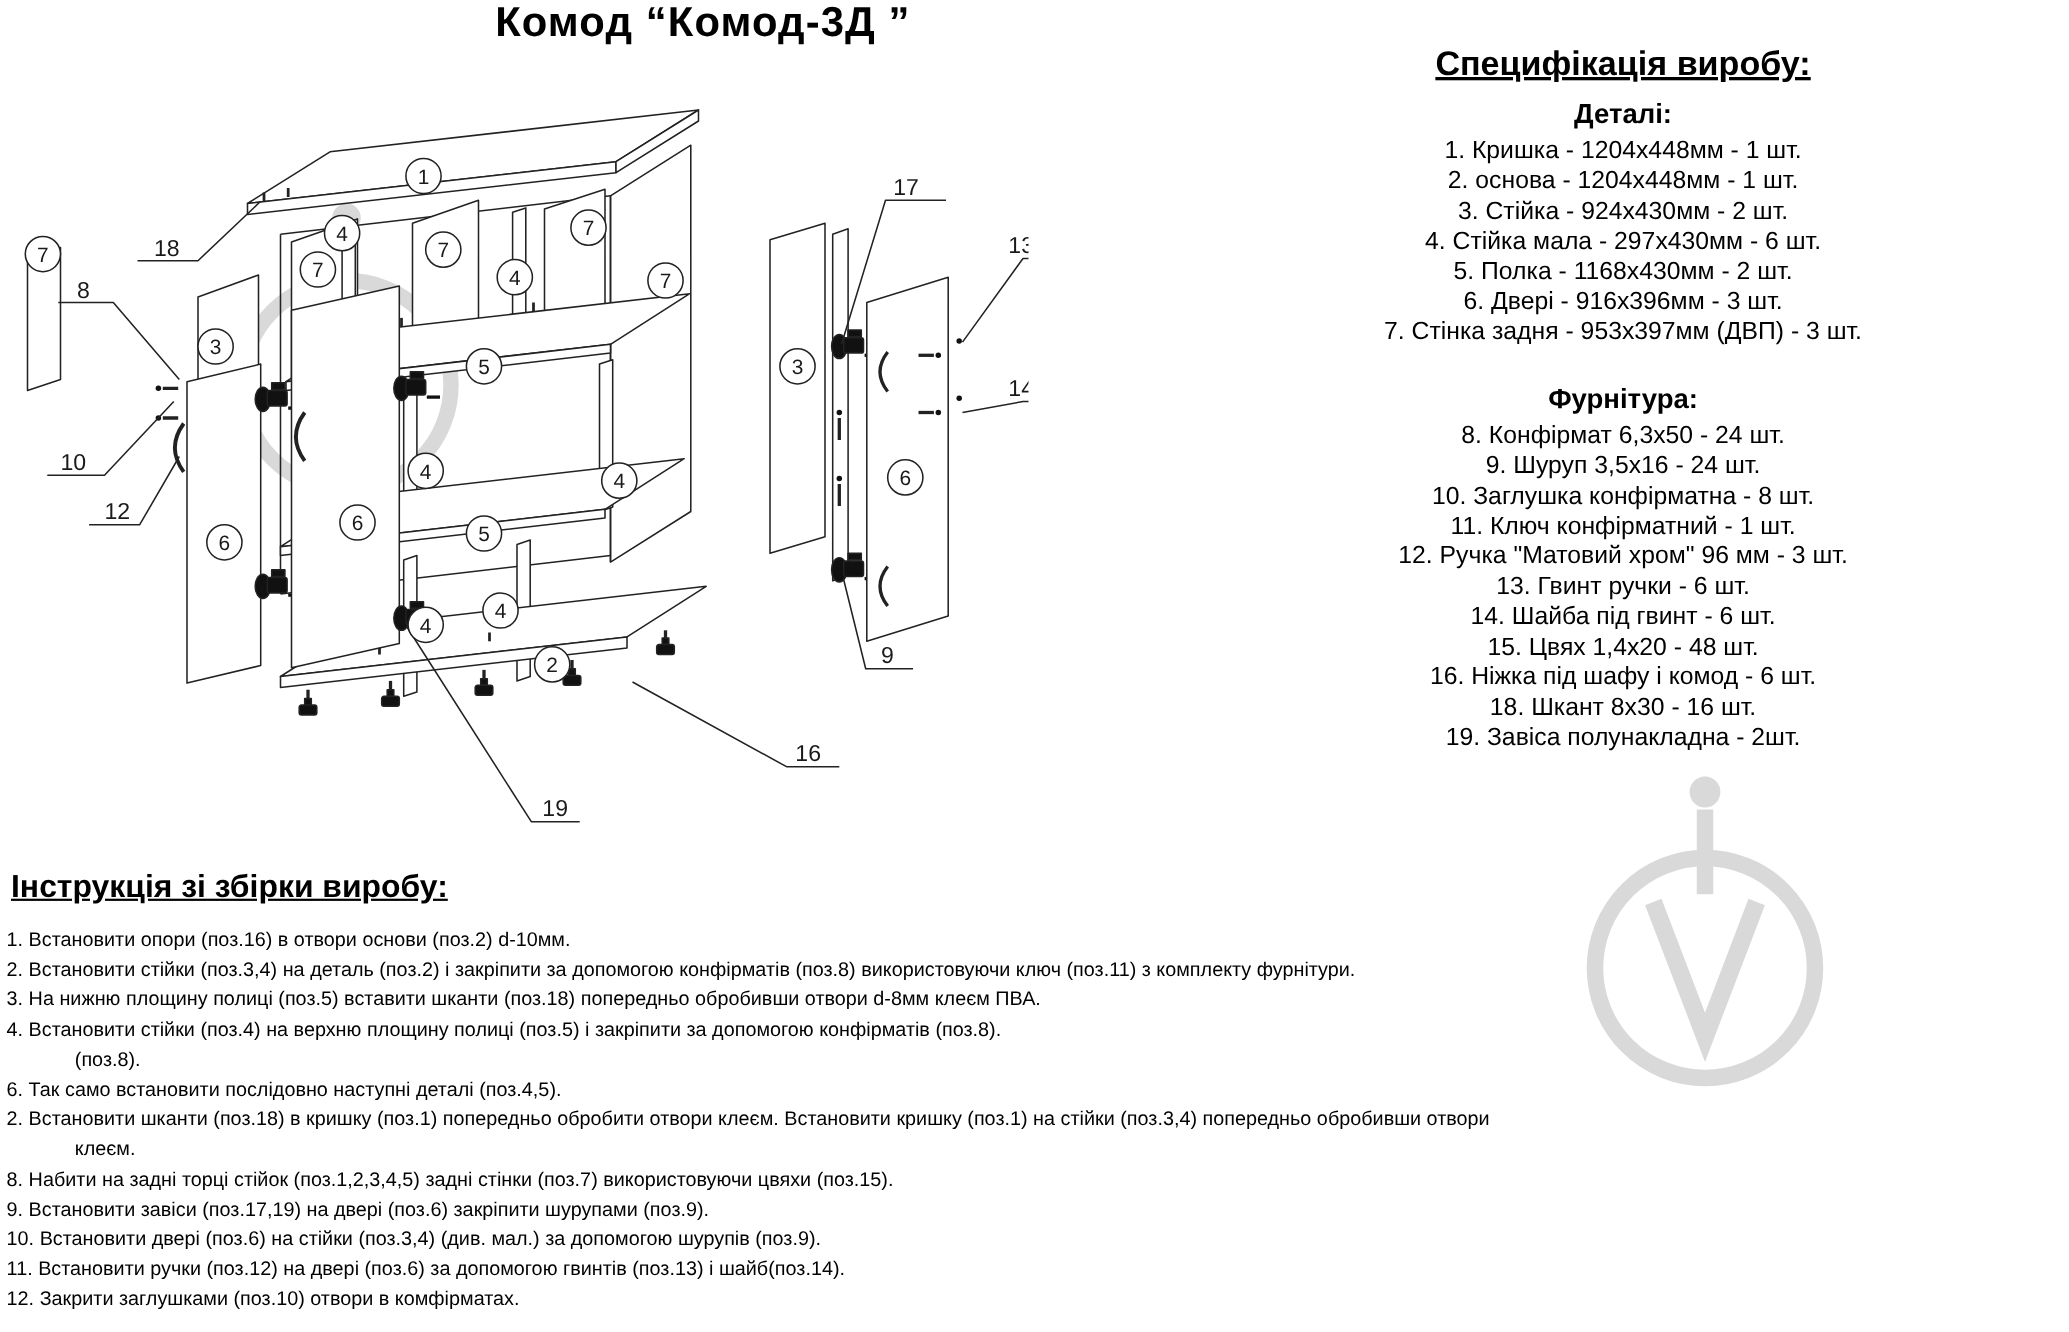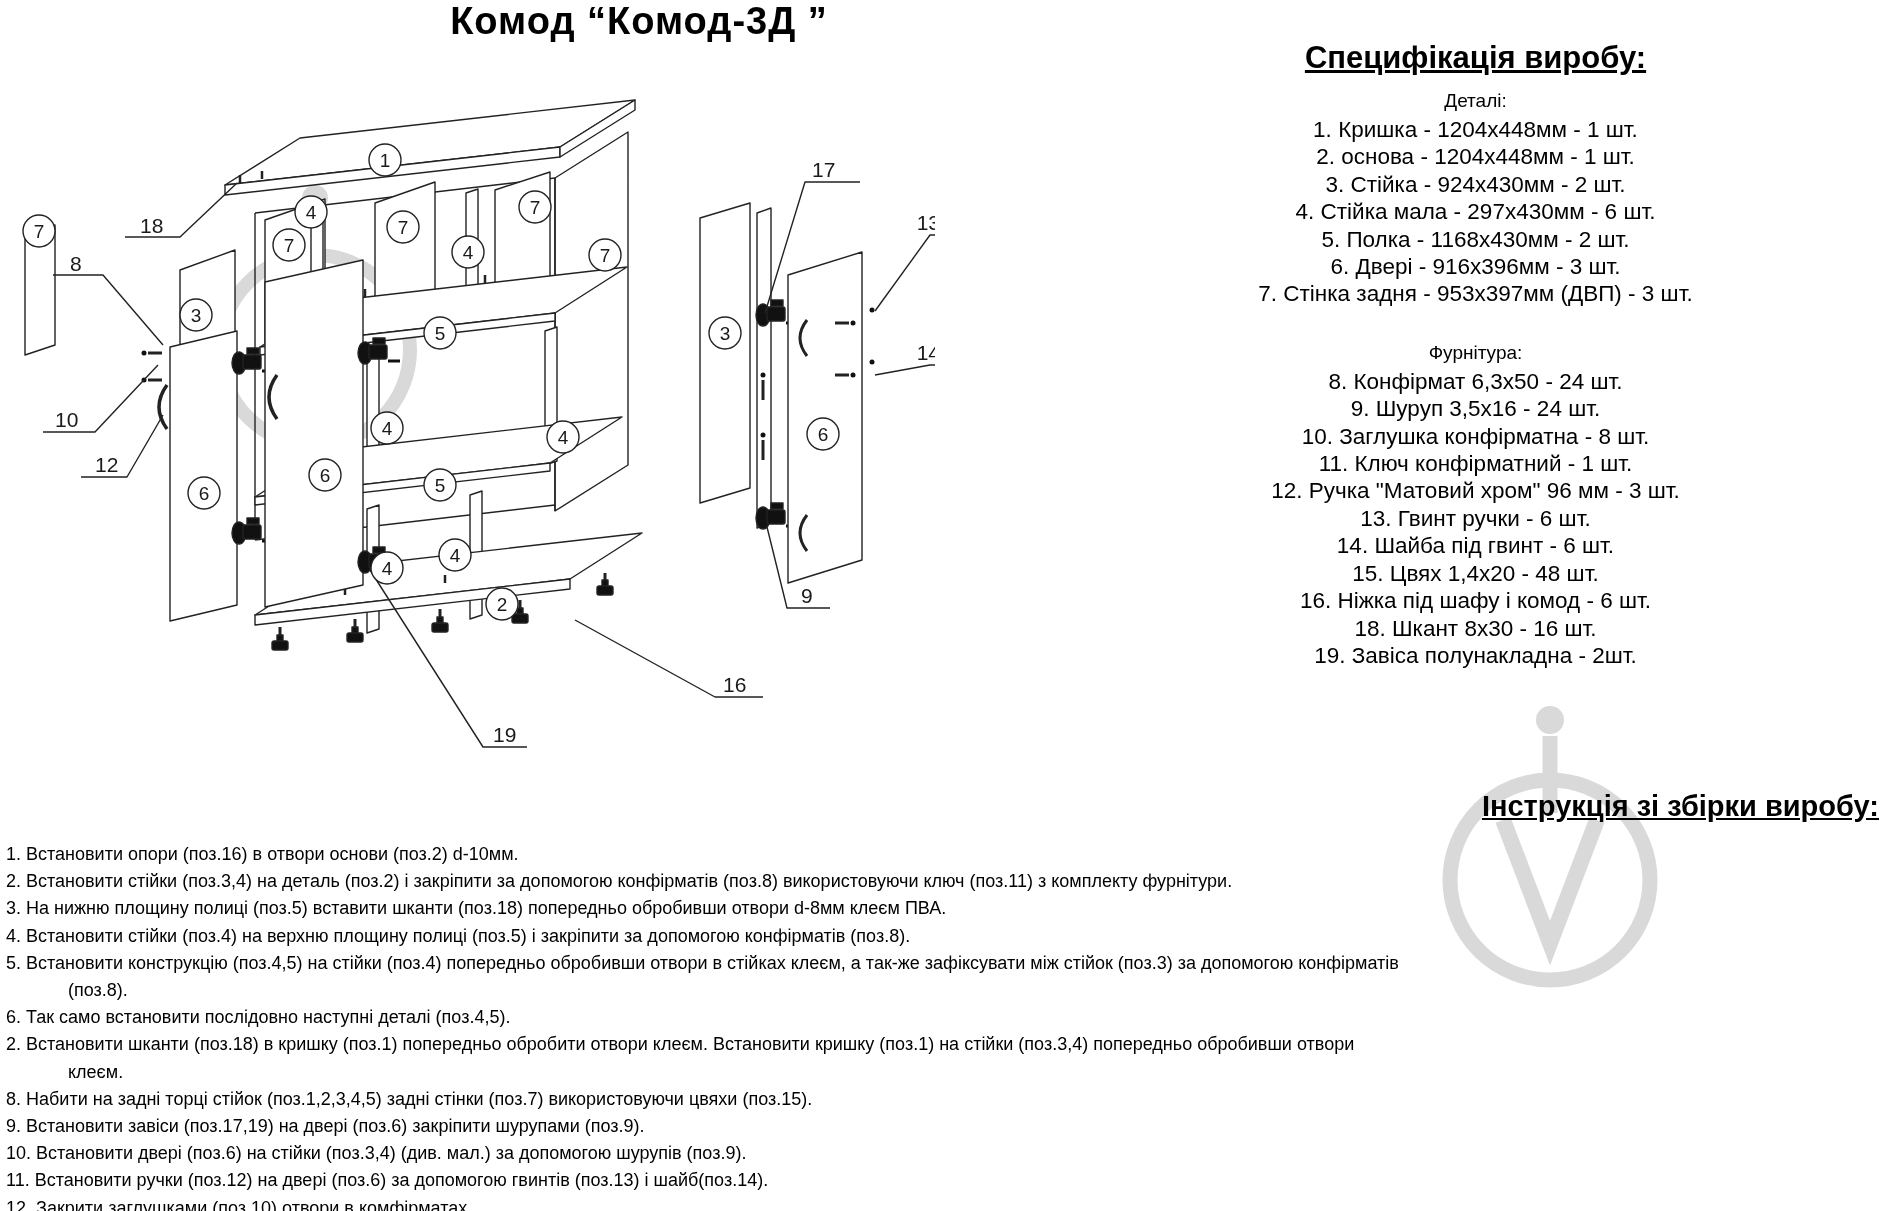--- a/index.html
+++ b/index.html
@@ -14,29 +14,28 @@
   .title{
     left:0;top:8;width:1240px;text-align:center;
     font-size:38px;font-weight:bold;letter-spacing:1px;padding-left:19px;
   }
   
   .spec{left:1078px;top:40px;width:795px;text-align:center;}
   .spec-heading{
     font-size:31px;font-weight:bold;text-decoration:underline;
     margin:0 0 14px 0;
   }
-  .spec-sub{font-size:19px;font-weight:normal;margin:0 0 4px 0;}
+  .spec-sub{font-size:25px;font-weight:bold;margin:0 0 4px 0;}
   .spec-item{font-size:22.5px;line-height:27.4px;white-space:nowrap;}
   .spec-gap{height:34px;}
   
   .instr{left:6px;top:790px;width:1873px;}
   .instr-heading{
     font-size:29px;font-weight:bold;text-decoration:underline;
     margin:0 0 18px 4px;
-    text-align:right;
   }
   .il{font-size:18px;line-height:27.2px;white-space:nowrap;}
   .il.cont{padding-left:62px;}
   
   .diagram{left:15px;top:85px;}
   .wm2{left:1405px;top:648px;}
   svg text{font-family:"Liberation Sans","DejaVu Sans",sans-serif;}
   .callout-num{font-size:21px;fill:#1a1a1a;}
   .circle-num{font-size:19px;fill:#1a1a1a;}
 </style>
@@ -330,21 +329,20 @@
       </g>
   </g>
 </svg>
 
 <div class="abs instr">
   <div class="instr-heading">Інструкція зі збірки виробу:</div>
   <div class="il">1. Встановити опори (поз.16) в отвори основи (поз.2) d-10мм.</div>
   <div class="il">2. Встановити стійки (поз.3,4) на деталь (поз.2) і закріпити за допомогою конфірматів (поз.8) використовуючи ключ (поз.11) з комплекту фурнітури.</div>
   <div class="il">3. На нижню площину полиці (поз.5) вставити шканти (поз.18) попередньо обробивши отвори d-8мм клеєм ПВА.</div>
   <div class="il">4. Встановити стійки (поз.4) на верхню площину полиці (поз.5) і закріпити за допомогою конфірматів (поз.8).</div>
-  <div class="il">5. Встановити конструкцію (поз.4,5) на стійки (поз.4) попередньо обробивши отвори в стійках клеєм, а так-же зафіксувати між стійок (поз.3) за допомогою конфірматів</div>
   <div class="il cont">(поз.8).</div>
   <div class="il">6. Так само встановити послідовно наступні деталі (поз.4,5).</div>
   <div class="il">2. Встановити шканти (поз.18) в кришку (поз.1) попередньо обробити отвори клеєм. Встановити кришку (поз.1) на стійки (поз.3,4) попередньо обробивши отвори</div>
   <div class="il cont">клеєм.</div>
   <div class="il">8. Набити на задні торці стійок (поз.1,2,3,4,5) задні стінки (поз.7) використовуючи цвяхи (поз.15).</div>
   <div class="il">9. Встановити завіси (поз.17,19) на двері (поз.6) закріпити шурупами (поз.9).</div>
   <div class="il">10. Встановити двері (поз.6) на стійки (поз.3,4) (див. мал.) за допомогою шурупів (поз.9).</div>
   <div class="il">11. Встановити ручки (поз.12) на двері (поз.6) за допомогою гвинтів (поз.13) і шайб(поз.14).</div>
   <div class="il">12. Закрити заглушками (поз.10) отвори в комфірматах.</div>
 </div>

